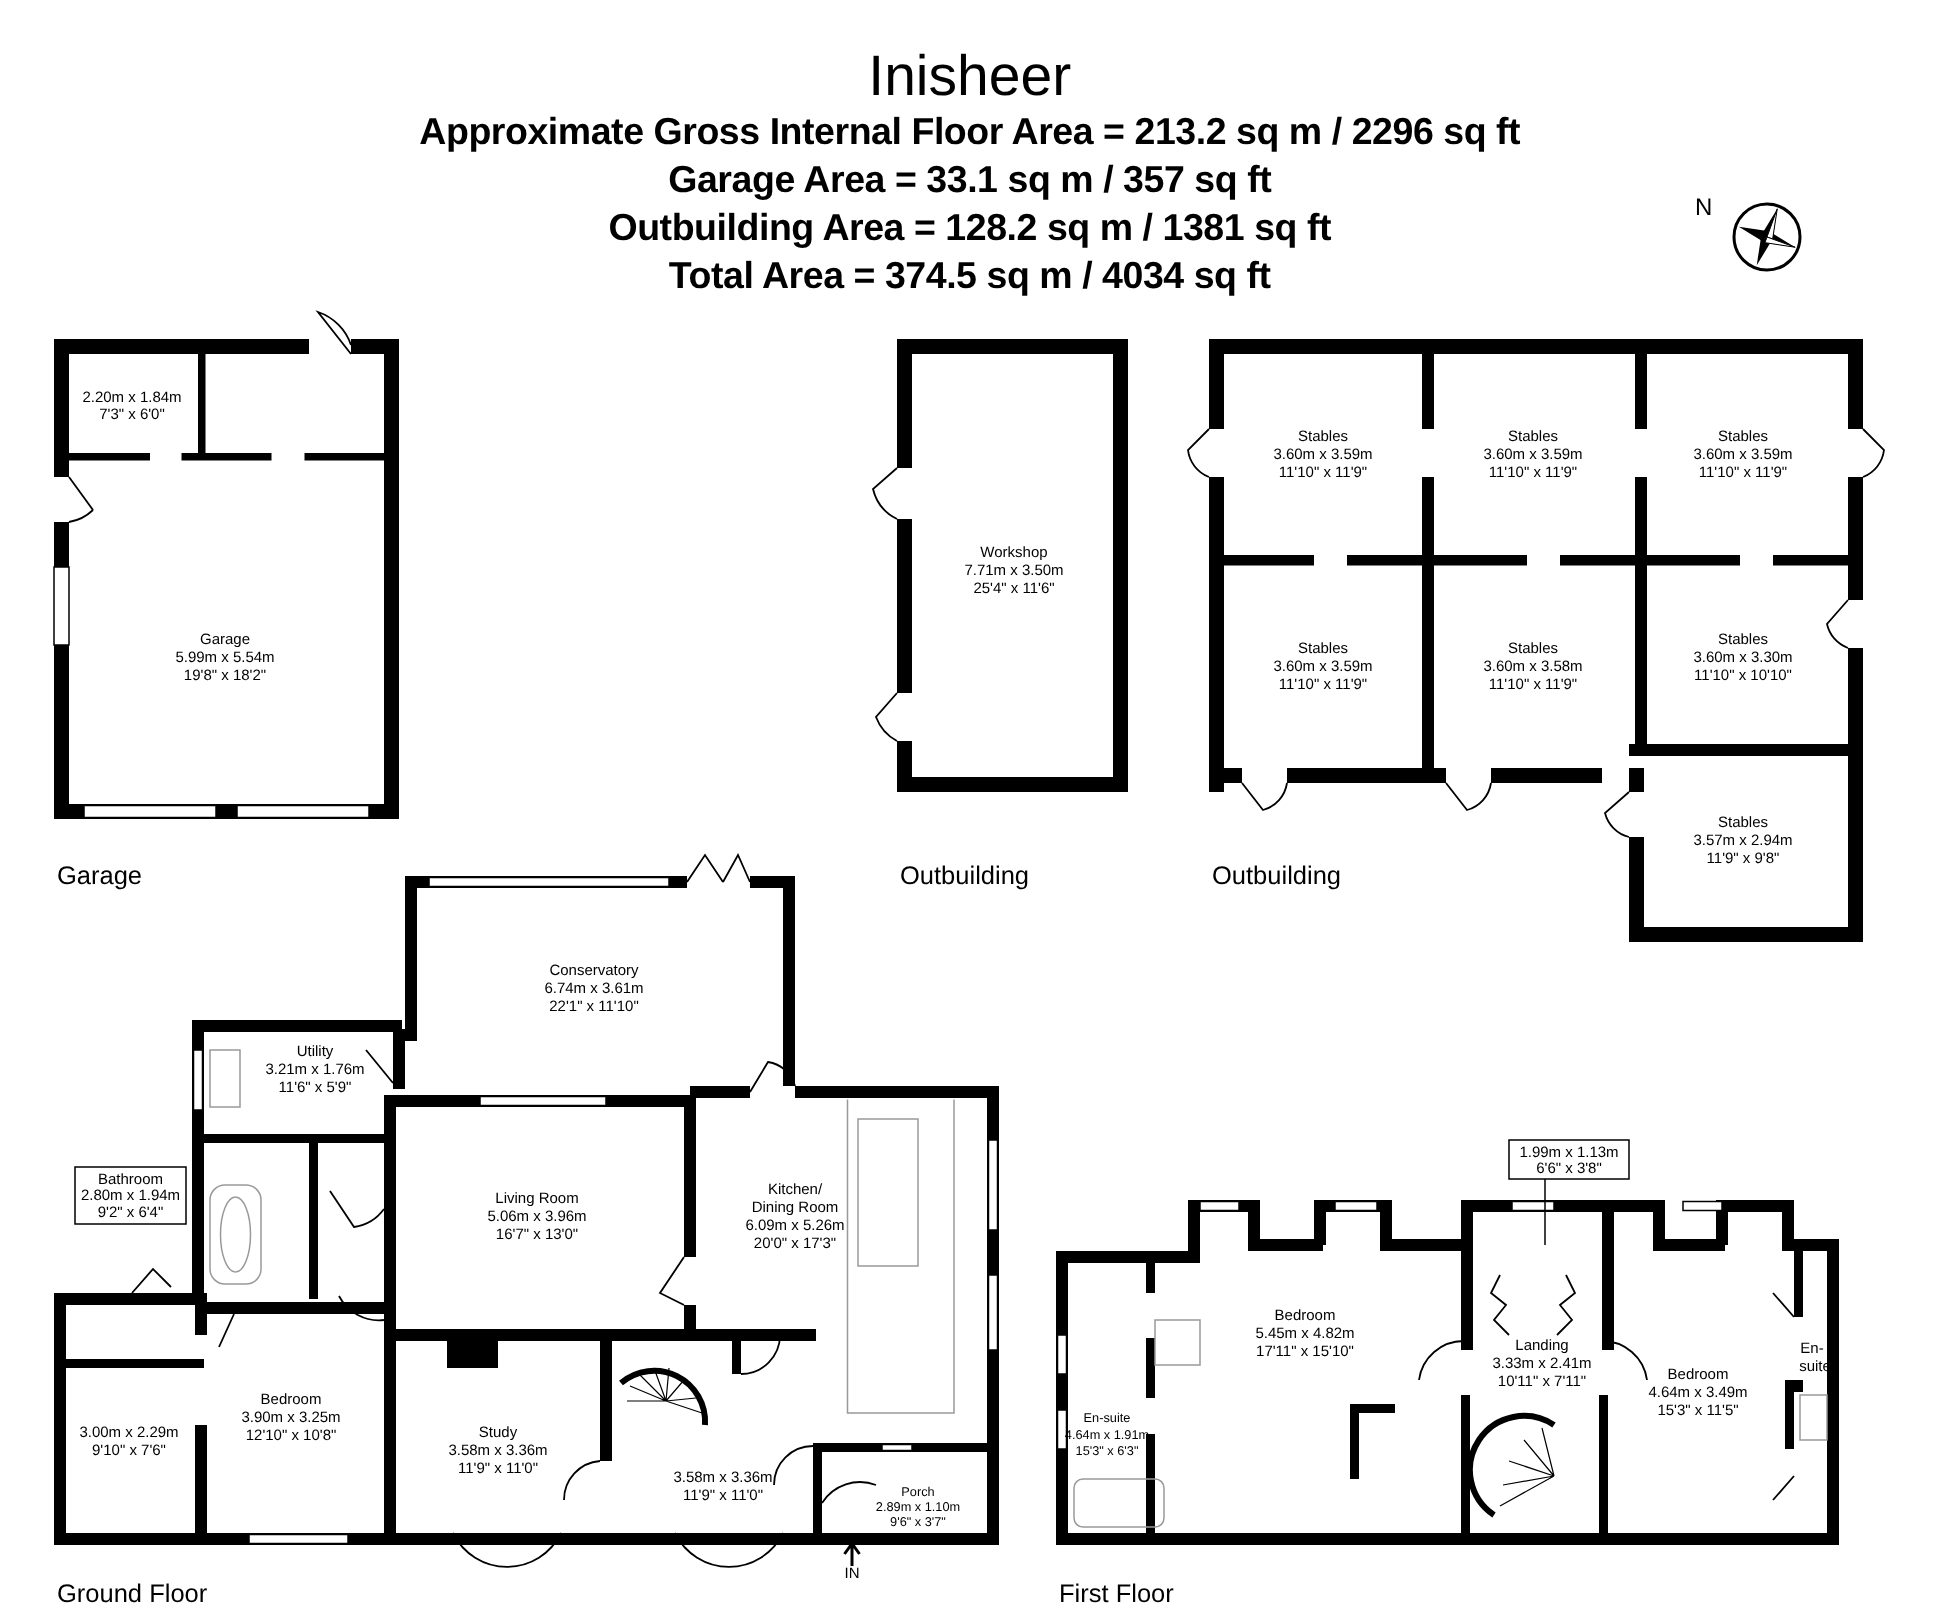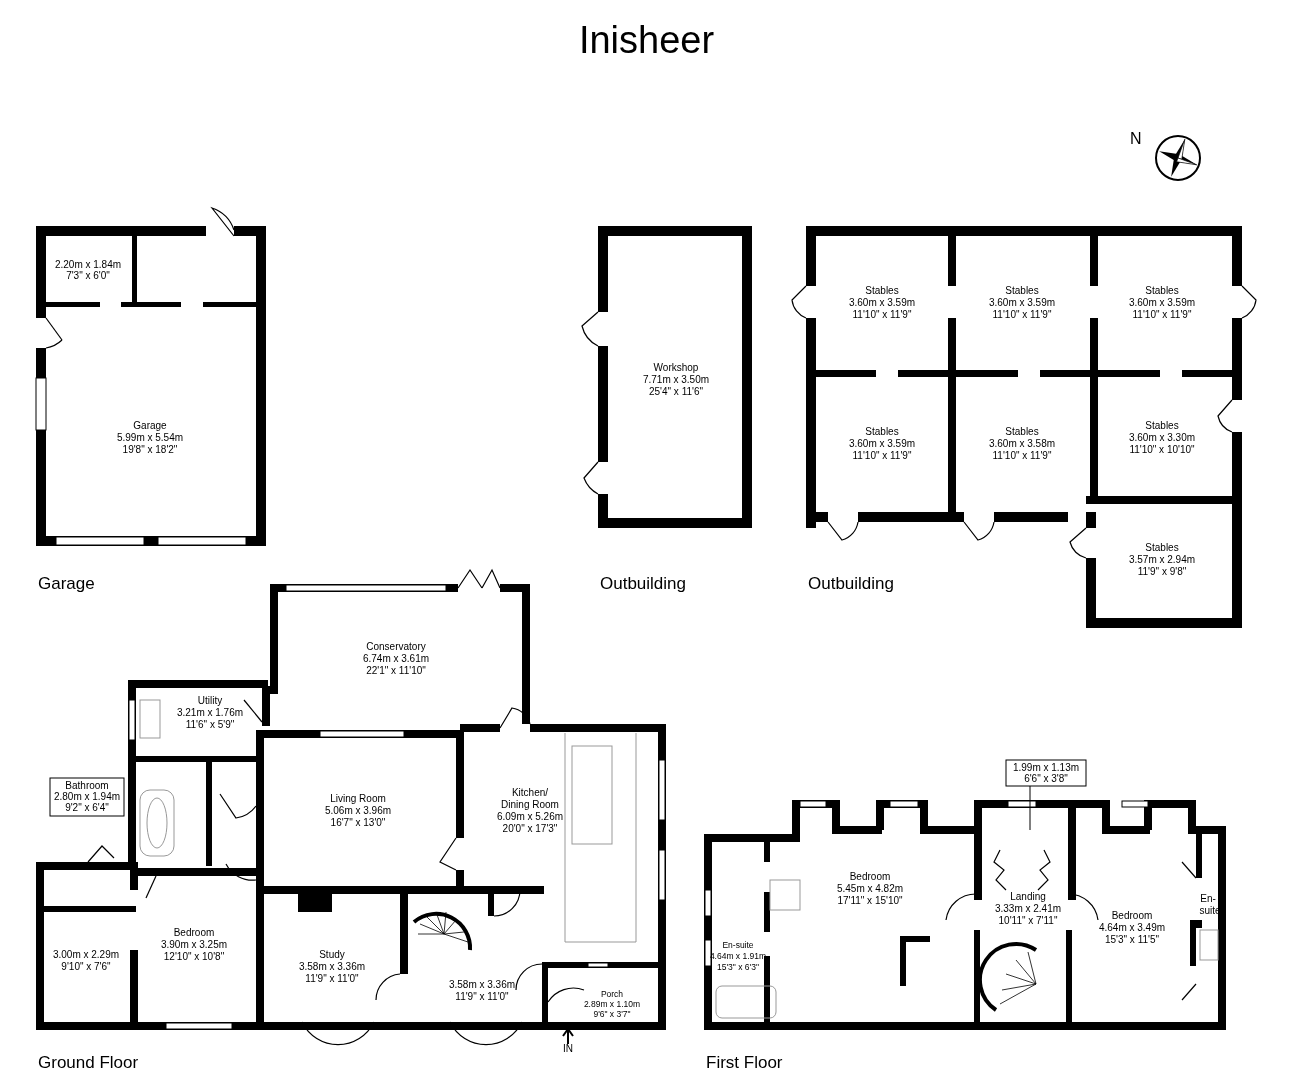--- a/index.html
+++ b/index.html
@@ -1,35 +1,41 @@
 <!DOCTYPE html>
 <html><head>
 <meta charset="utf-8">
 <style>
   html,body{margin:0;padding:0;background:#fff;}
   body{width:1293px;height:1080px;position:relative;overflow:hidden;font-family:"Liberation Sans",sans-serif;color:#000;}
-  .header{position:absolute;left:0;top:5px;width:1293px;text-align:center;}
+  .header{position:absolute;left:0;top:16px;width:1293px;text-align:center;}
   .title{font-size:38px;font-weight:normal;margin-top:14px;line-height:42px;}
   .areas div{font-size:25px;font-weight:bold;line-height:32px;letter-spacing:-0.3px;}
   .compass{position:absolute;left:1130px;top:128px;width:70px;height:60px;}
   .compass .n{position:absolute;left:0;top:2px;font-size:16px;}
   svg.plan{position:absolute;left:0;top:0;}
   .wall{fill:#000;}
   .lbl{font-family:"Liberation Sans",sans-serif;font-size:10px;text-anchor:middle;fill:#000;}
   .lbl-s{font-family:"Liberation Sans",sans-serif;font-size:8.5px;text-anchor:middle;fill:#000;}
   .sect{font-family:"Liberation Sans",sans-serif;font-size:17px;fill:#000;}
   .thin{fill:none;stroke:#000;stroke-width:1.2;}
   .grey{fill:none;stroke:#999;stroke-width:1;}
   .win{fill:#fff;stroke:#000;stroke-width:1;}
 </style>
 </head>
 <body>
 
 <div class="header">
   <div class="title">Inisheer</div>
+  <div class="areas">
+    <div>Approximate Gross Internal Floor Area  = 213.2 sq m  / 2296 sq ft</div>
+    <div>Garage  Area  = 33.1 sq m  / 357 sq ft</div>
+    <div>Outbuilding Area  = 128.2 sq m  / 1381 sq ft</div>
+    <div>Total Area  = 374.5 sq m  / 4034 sq ft</div>
+  </div>
 </div>
 
 <div class="compass">
   <span class="n">N</span>
   <svg width="60" height="60" style="position:absolute;left:20px;top:0;">
     <circle cx="28" cy="30" r="22" fill="none" stroke="#000" stroke-width="2"></circle>
     <g transform="rotate(20 28 30)">
       <polygon points="28,10 32,30 28,50 24,30" fill="#000"></polygon>
       <polygon points="8,30 28,26 48,30 28,34" fill="#000"></polygon>
       <polygon points="28,10 32,30 28,30" fill="#fff" stroke="#000" stroke-width="0.6"></polygon>

